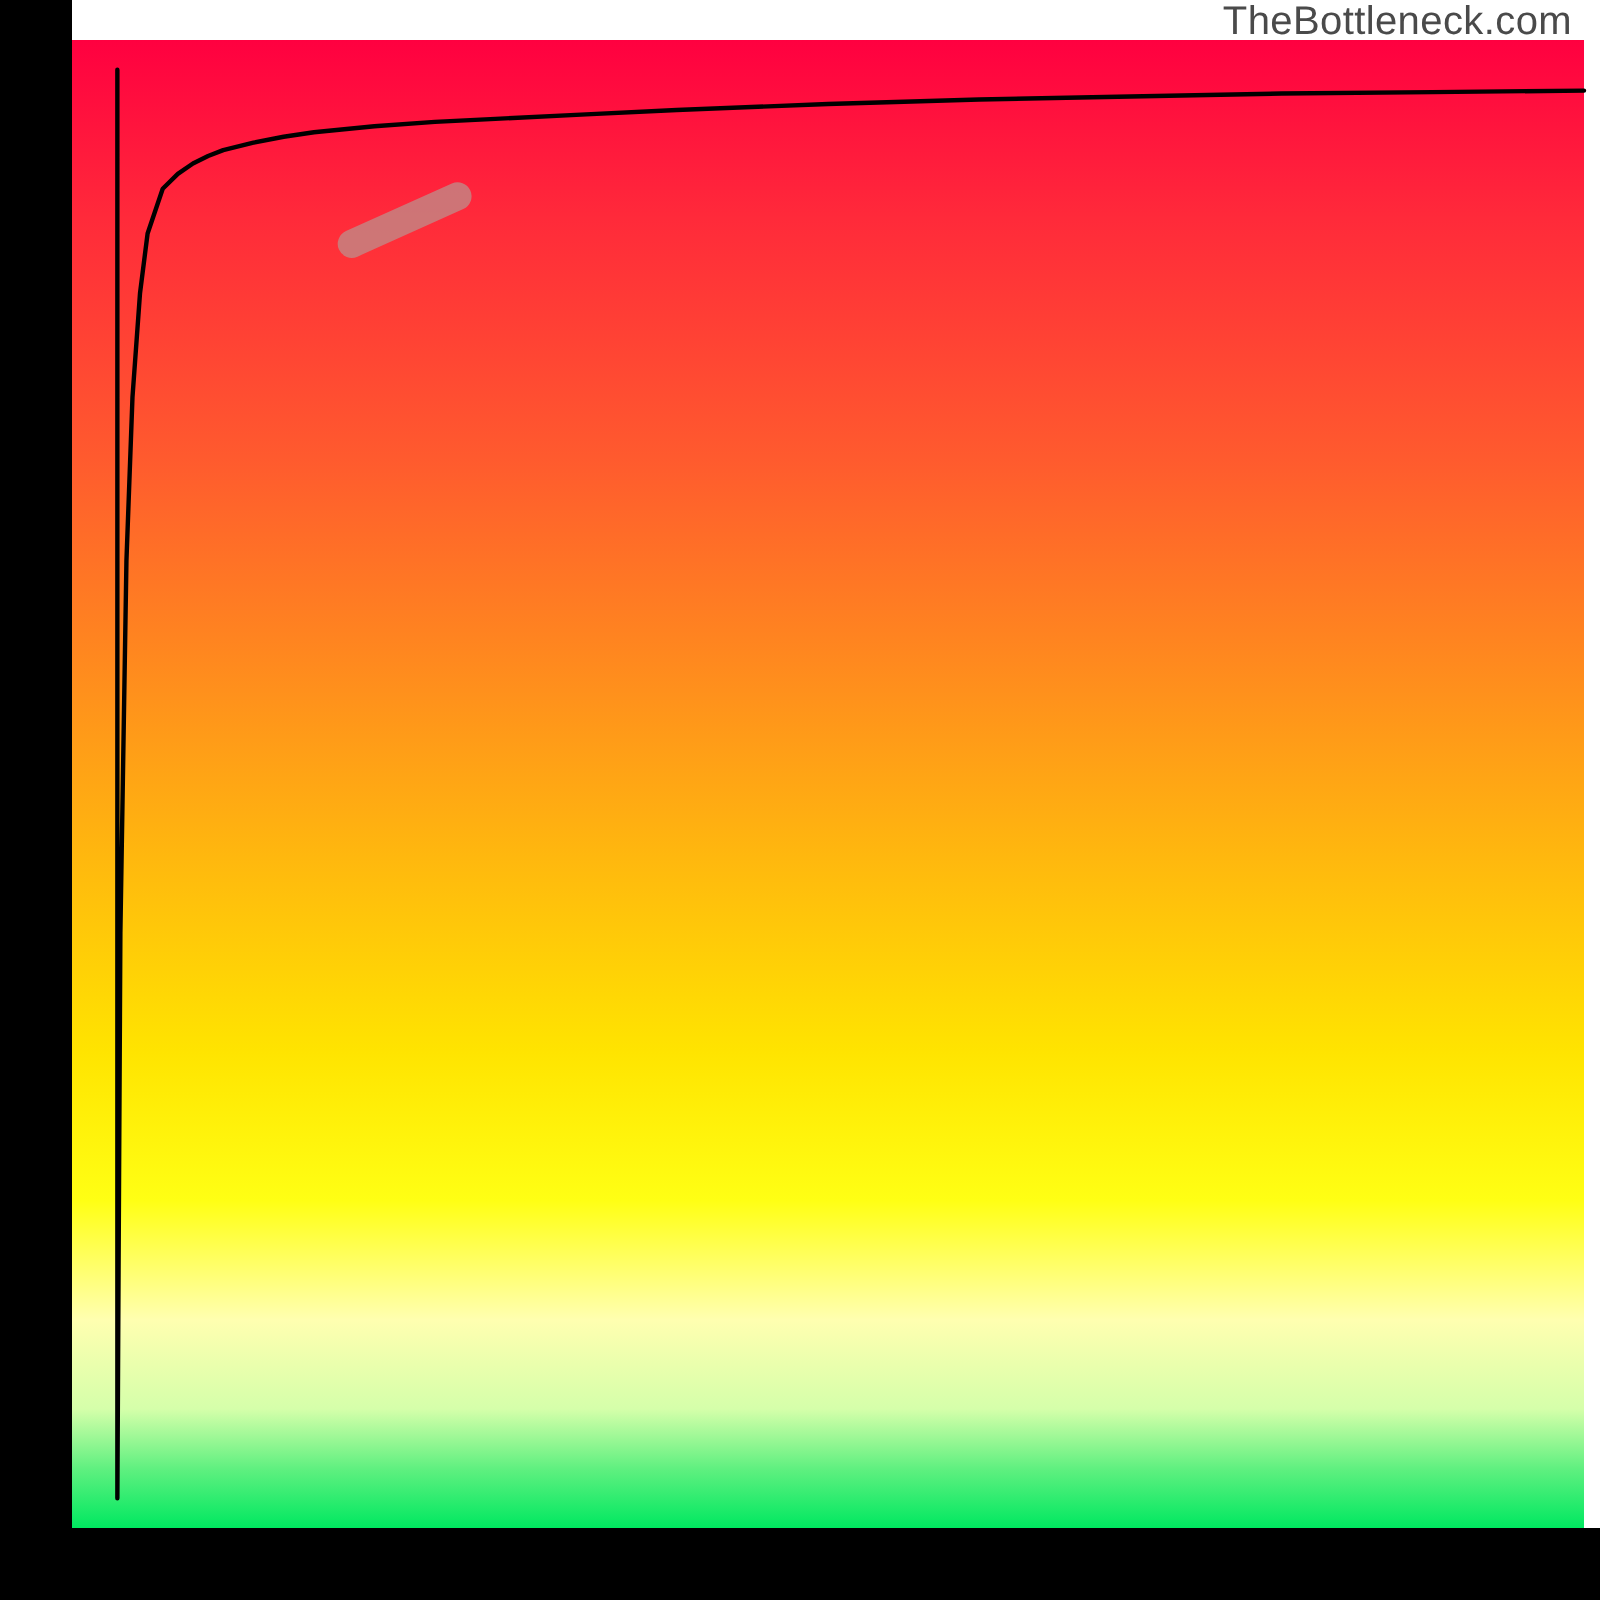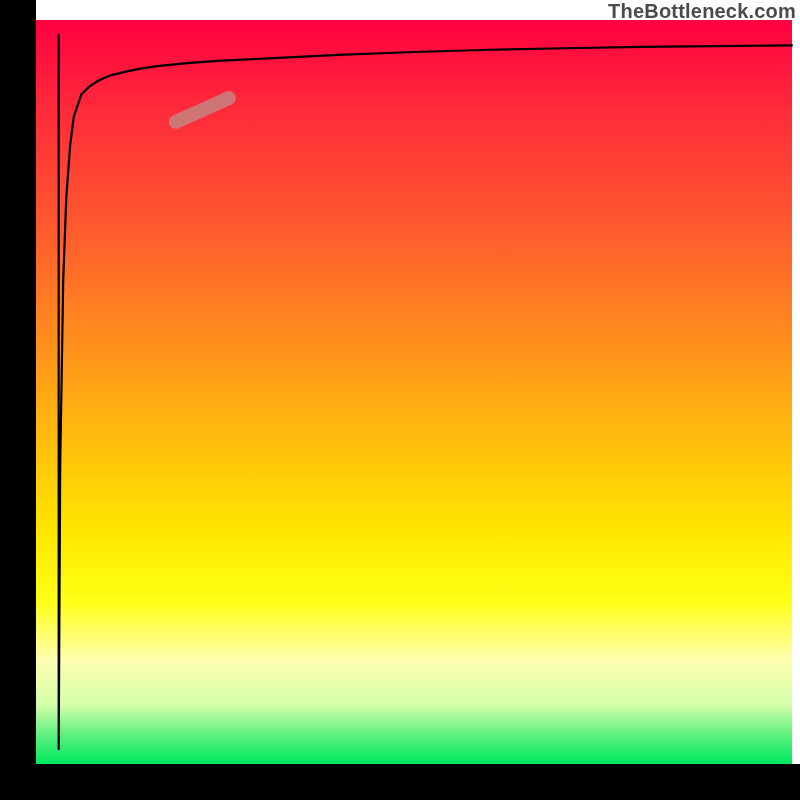--- a/index.html
+++ b/index.html
@@ -58,24 +58,24 @@
     position: absolute;
     left: 0;
     top: 0;
     width: 756px;
     height: 744px;
     overflow: visible;
   }
   .watermark {
     position: absolute;
     top: 0;
-    right: 4px;
+    right: 14px;
     color: #4a4a4a;
     font-size: 20px;
-    font-weight: 700;
+    font-weight: 400;
     letter-spacing: 0.2px;
     user-select: none;
   }
   .curve-main {
     fill: none;
     stroke: #000000;
     stroke-width: 2.2;
     stroke-linecap: round;
     stroke-linejoin: round;
   }

